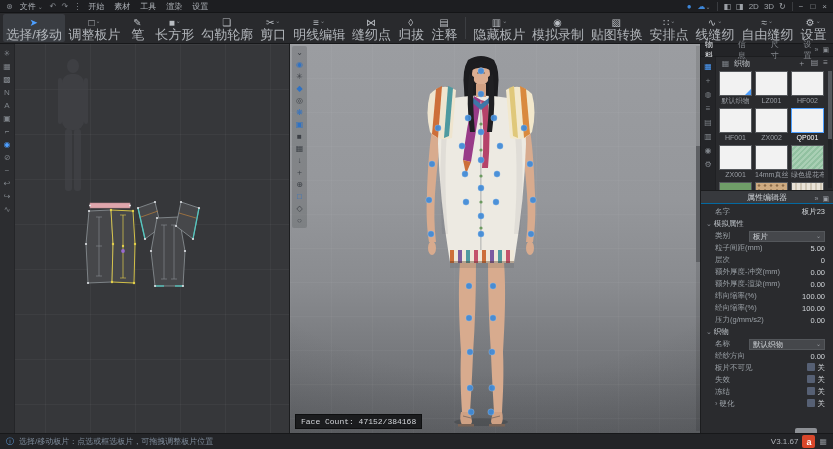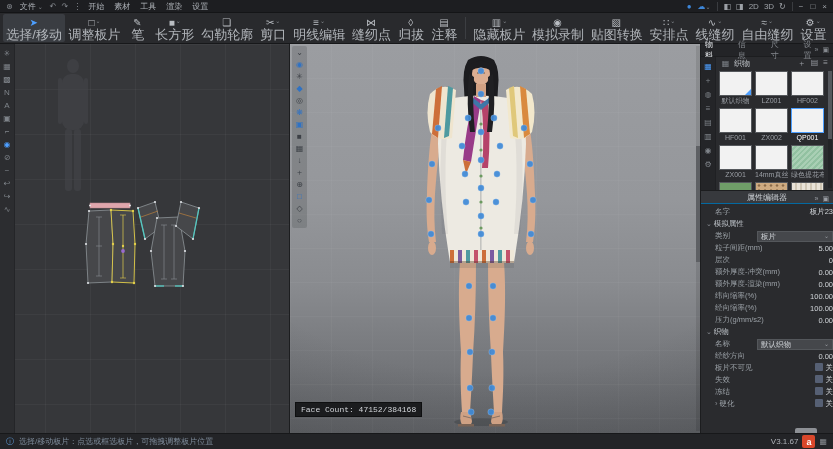--- a/index.html
+++ b/index.html
@@ -55,21 +55,21 @@
          background-image:linear-gradient(rgba(255,255,255,.07) 1px,transparent 1px),
                           linear-gradient(90deg,rgba(255,255,255,.06) 1px,transparent 1px);
          background-size:41px 34px;}
   .vignette{position:absolute;inset:0;pointer-events:none;
          background:radial-gradient(130% 90% at 50% 35%,transparent 55%,rgba(28,30,32,.22) 100%);}
   .strip3d{position:absolute;left:2px;top:2px;width:15px;display:flex;flex-direction:column;align-items:center;gap:2px;z-index:3;
            background:rgba(40,42,46,.18);padding:2px 0;border-radius:2px;}
   .strip3d .sicon{color:#3c4046;font-size:8px;}
   .strip3d .sicon.active{color:#2f72c4;}
   .avatar{position:absolute;left:0;top:0;}
-  .facecount{position:absolute;left:5px;bottom:16px;background:#1b1c1e;color:#d2d5d9;z-index:4;
+  .facecount{position:absolute;left:5px;bottom:4px;background:#1b1c1e;color:#d2d5d9;z-index:4;
              font-family:"Liberation Mono","DejaVu Sans Mono",monospace;font-size:8px;padding:2px 5px;border:1px solid #0e0f10;}
   .scroll3d{position:absolute;right:0;top:2px;bottom:2px;width:4px;background:rgba(0,0,0,.10);}
   .scroll3d i{position:absolute;top:26%;height:30%;left:0;right:0;background:#5e6064;display:block;}
 
   
   .rightpanel{width:133px;background:#2a2b2e;display:flex;flex-direction:column;border-left:1px solid #1c1d1f;position:relative;}
   .ptabs{display:flex;align-items:center;height:13px;background:#232427;font-size:8px;color:#85898f;padding:0 4px;border-bottom:1px solid #1c1d1f;}
   .ptabhost{display:flex;gap:22px;}
   .ptab.active{color:#e8ebee;}
   .pright{margin-left:auto;display:flex;gap:4px;font-size:7px;color:#85898f;}
@@ -90,21 +90,21 @@
   .sname{font-size:7px;color:#9b9fa5;text-align:center;height:9px;line-height:9px;overflow:hidden;white-space:nowrap;}
   .swatch.selected .sname{color:#ffffff;}
   .mscroll{position:absolute;right:1px;top:14px;bottom:2px;width:4px;background:#232427;}
   .mscroll i{position:absolute;top:0;height:58%;left:0;right:0;background:#55585d;display:block;}
 
   .prophead{height:13px;background:#37393d;display:flex;align-items:flex-end;font-size:8px;color:#ced2d7;position:relative;flex:none;border-bottom:1px solid #0369a1;}
   .ph-title{flex:1;text-align:center;}
   .ph-icons{position:absolute;right:4px;display:flex;gap:4px;font-size:7px;color:#9b9fa5;}
 
   .props{flex:1;overflow:hidden;padding-top:2px;}
-  .prow{display:flex;align-items:center;height:12px;padding:0 0 0 14px;font-size:7.5px;color:#9aa0a6;gap:4px;}
+  .prow{display:flex;align-items:center;height:12px;padding:0 8px 0 14px;font-size:7.5px;color:#9aa0a6;gap:4px;}
   .plab{flex:1;white-space:nowrap;overflow:hidden;}
   .pval{color:#d2d6da;white-space:nowrap;}
   .prow.section{padding-left:5px;color:#c2c7cd;}
   .prow.section .plab::before{content:"⌄ ";font-size:7px;color:#8a8e94;}
   .prow.dropdown .pval{background:#45474b;border:1px solid #54575b;width:76px;height:11px;line-height:9px;padding:0 3px;
                        color:#cfd3d7;display:flex;justify-content:space-between;align-items:center;}
   .prow.dropdown .pval::after{content:"⌄";color:#9b9fa5;font-size:6px;}
   .prow.button{padding:0 8px;}
   .prow.button .pval{flex:1;text-align:center;background:#3e4044;border:1px solid #56595d;height:11px;line-height:9px;border-radius:2px;color:#c6cacf;}
   .prow.toggle .pval::before,.prow.toggle-exp .pval::before{content:"";display:inline-block;width:8px;height:8px;background:#566074;margin-right:3px;vertical-align:-1px;border-radius:1px;}

